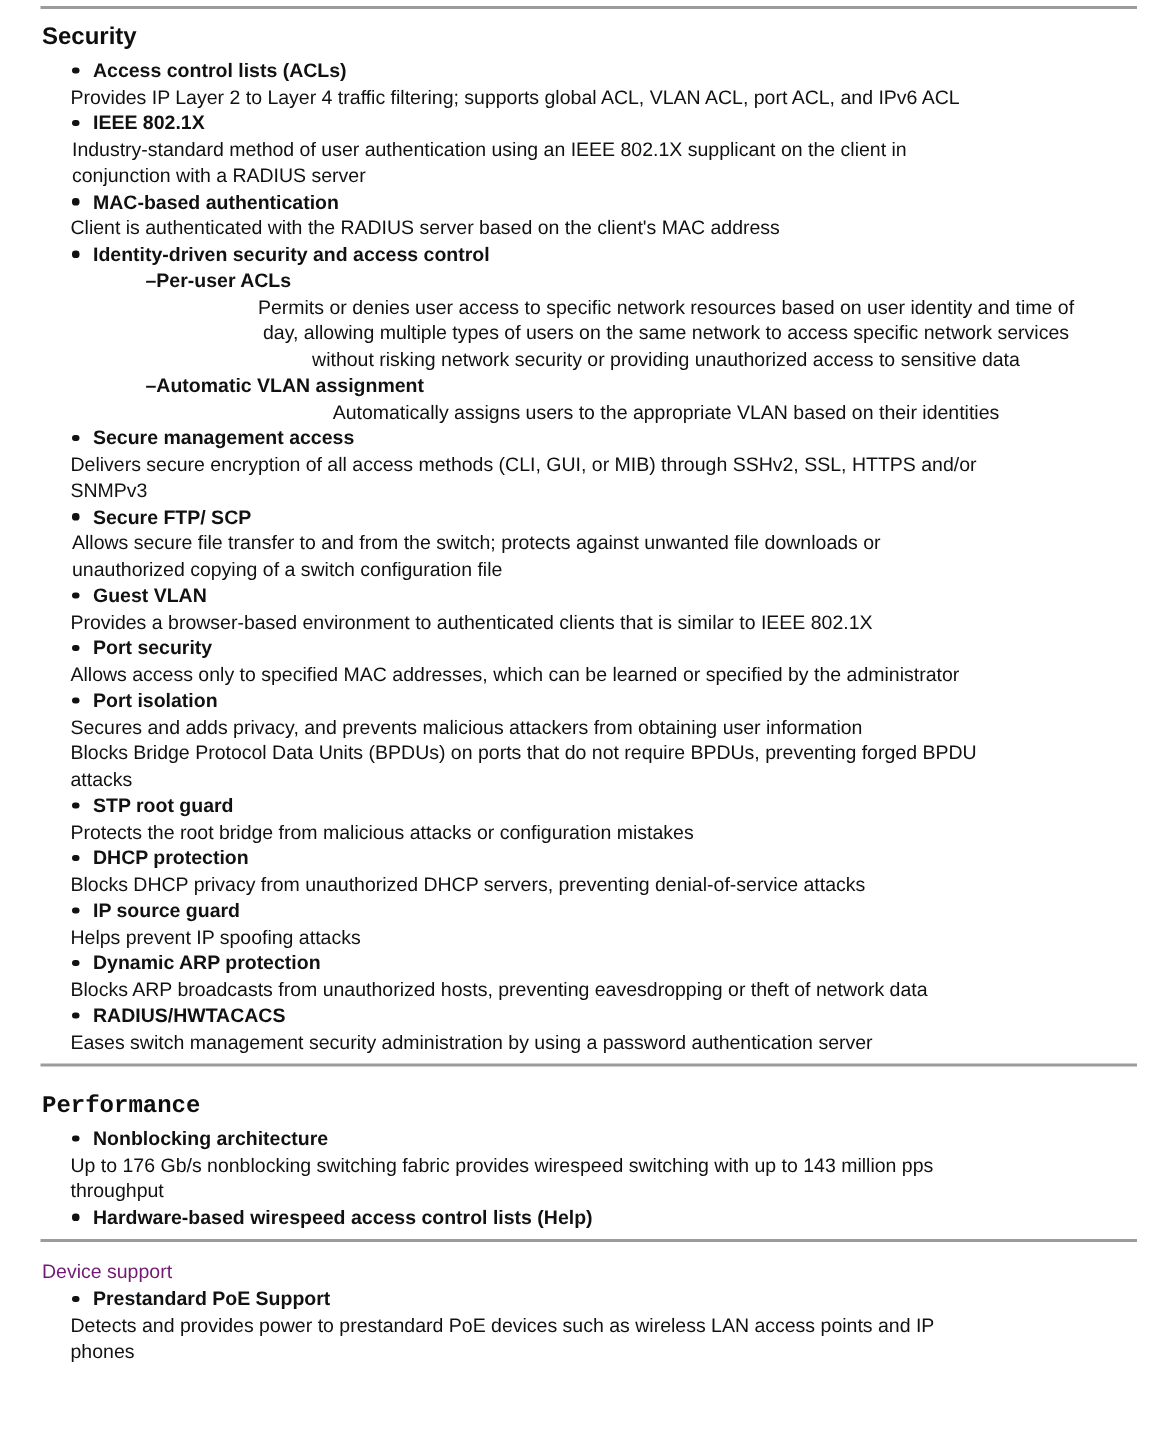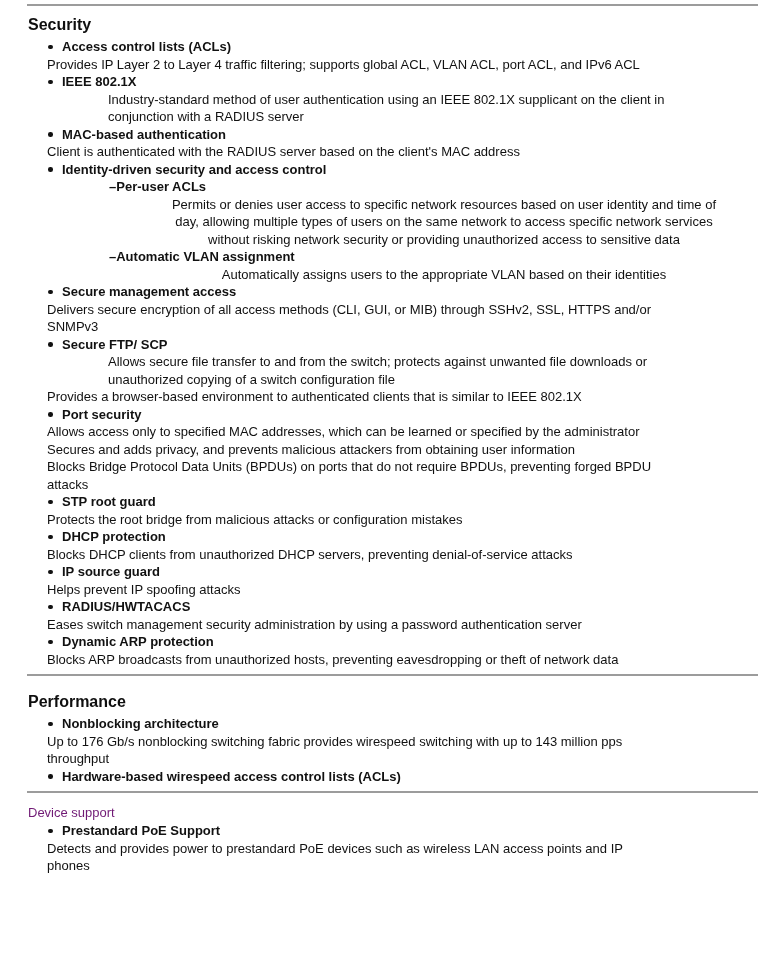--- a/index.html
+++ b/index.html
@@ -7,33 +7,33 @@
   body {
     width:781px; height:968px; overflow:hidden;
     font-family:"Liberation Sans","DejaVu Sans",sans-serif;
     color:#111111;
     -webkit-font-smoothing:antialiased;
   }
   .rule { height:2px; background:#9c9c9c; margin-left:27px; width:731px; }
   .rule.first { margin-top:4px; }
   .rule.mid { margin-top:6px; }
   .h-large { font-size:16px; font-weight:bold; line-height:20px; margin:9px 13px 3px 28px; color:#0f0f0f; }
-  .rule.mid + .h-large { margin-top:16px; }
+  .rule.mid + .h-large { margin-top:16px;font-family:Liberation Mono, monospace; }
   .h-small { font-size:13px; font-weight:normal; line-height:17px; margin:11px 0 1px 28px; color:#701a75; }
   ul.feature-list { list-style:none; font-size:13px; line-height:17.5px; }
   li.feature-item { margin:0; }
   .row { position:relative; padding-left:62px; padding-right:18px; }
   .bullet {
     position:absolute; left:48px; top:6.5px;
     width:4.5px; height:4.5px; border-radius:50%; background:#111;
   }
   .label { font-weight:bold; }
   .desc { padding-left:47px; padding-right:16px; white-space:pre-line; }
-  .desc.extra { padding-left:108px; }
-  .sub-row { position:relative; padding-left:97px; padding-right:18px;margin-left:12px; }
+  .desc.extra { padding-left:48px; }
+  .sub-row { position:relative; padding-left:97px; padding-right:18px; }
   .dash { font-weight:bold; }
   .sub-desc { padding-left:123px; padding-right:16px; white-space:pre-line;text-align:center; }
 </style>
 </head>
 <body>
 
 <main id="document-body">
     <div class="rule first"></div>
     <div class="h-large">Security</div>
     <ul class="feature-list">
@@ -63,64 +63,66 @@
         <div class="row"><span class="bullet"></span><span class="label">Secure management access</span></div>
         <div class="desc">Delivers secure encryption of all access methods (CLI, GUI, or MIB) through SSHv2, SSL, HTTPS and/or
 SNMPv3</div>
       </li>
       <li class="feature-item">
         <div class="row"><span class="bullet"></span><span class="label">Secure FTP/ SCP</span></div>
         <div class="desc extra">Allows secure file transfer to and from the switch; protects against unwanted file downloads or
 unauthorized copying of a switch configuration file</div>
       </li>
       <li class="feature-item">
+        <div class="row"><span class="bullet"></span><span class="label">Guest VLAN</span></div>
         <div class="desc">Provides a browser-based environment to authenticated clients that is similar to IEEE 802.1X</div>
       </li>
       <li class="feature-item">
         <div class="row"><span class="bullet"></span><span class="label">Port security</span></div>
         <div class="desc">Allows access only to specified MAC addresses, which can be learned or specified by the administrator</div>
       </li>
       <li class="feature-item">
+        <div class="row"><span class="bullet"></span><span class="label">Port isolation</span></div>
         <div class="desc">Secures and adds privacy, and prevents malicious attackers from obtaining user information</div>
       </li>
       <li class="feature-item">
         <div class="desc">Blocks Bridge Protocol Data Units (BPDUs) on ports that do not require BPDUs, preventing forged BPDU
 attacks</div>
       </li>
       <li class="feature-item">
         <div class="row"><span class="bullet"></span><span class="label">STP root guard</span></div>
         <div class="desc">Protects the root bridge from malicious attacks or configuration mistakes</div>
       </li>
       <li class="feature-item">
         <div class="row"><span class="bullet"></span><span class="label">DHCP protection</span></div>
-        <div class="desc">Blocks DHCP clients from unauthorized DHCP servers, preventing denial-of-service attacks</div>
+        <div class="desc">Blocks DHCP privacy from unauthorized DHCP servers, preventing denial-of-service attacks</div>
       </li>
       <li class="feature-item">
         <div class="row"><span class="bullet"></span><span class="label">IP source guard</span></div>
         <div class="desc">Helps prevent IP spoofing attacks</div>
       </li>
       <li class="feature-item">
+        <div class="row"><span class="bullet"></span><span class="label">Dynamic ARP protection</span></div>
+        <div class="desc">Blocks ARP broadcasts from unauthorized hosts, preventing eavesdropping or theft of network data</div>
+      </li>
+      <li class="feature-item">
         <div class="row"><span class="bullet"></span><span class="label">RADIUS/HWTACACS</span></div>
         <div class="desc">Eases switch management security administration by using a password authentication server</div>
-      </li>
-      <li class="feature-item">
-        <div class="row"><span class="bullet"></span><span class="label">Dynamic ARP protection</span></div>
-        <div class="desc">Blocks ARP broadcasts from unauthorized hosts, preventing eavesdropping or theft of network data</div>
       </li>
     </ul>
     <div class="rule mid"></div>
     <div class="h-large">Performance</div>
     <ul class="feature-list">
       <li class="feature-item">
         <div class="row"><span class="bullet"></span><span class="label">Nonblocking architecture</span></div>
         <div class="desc">Up to 176 Gb/s nonblocking switching fabric provides wirespeed switching with up to 143 million pps
 throughput</div>
       </li>
       <li class="feature-item">
-        <div class="row"><span class="bullet"></span><span class="label">Hardware-based wirespeed access control lists (ACLs)</span></div>
+        <div class="row"><span class="bullet"></span><span class="label">Hardware-based wirespeed access control lists (Help)</span></div>
       </li>
     </ul>
     <div class="rule mid"></div>
     <div class="h-small">Device support</div>
     <ul class="feature-list">
       <li class="feature-item">
         <div class="row"><span class="bullet"></span><span class="label">Prestandard PoE Support</span></div>
         <div class="desc">Detects and provides power to prestandard PoE devices such as wireless LAN access points and IP
 phones</div>
       </li>

